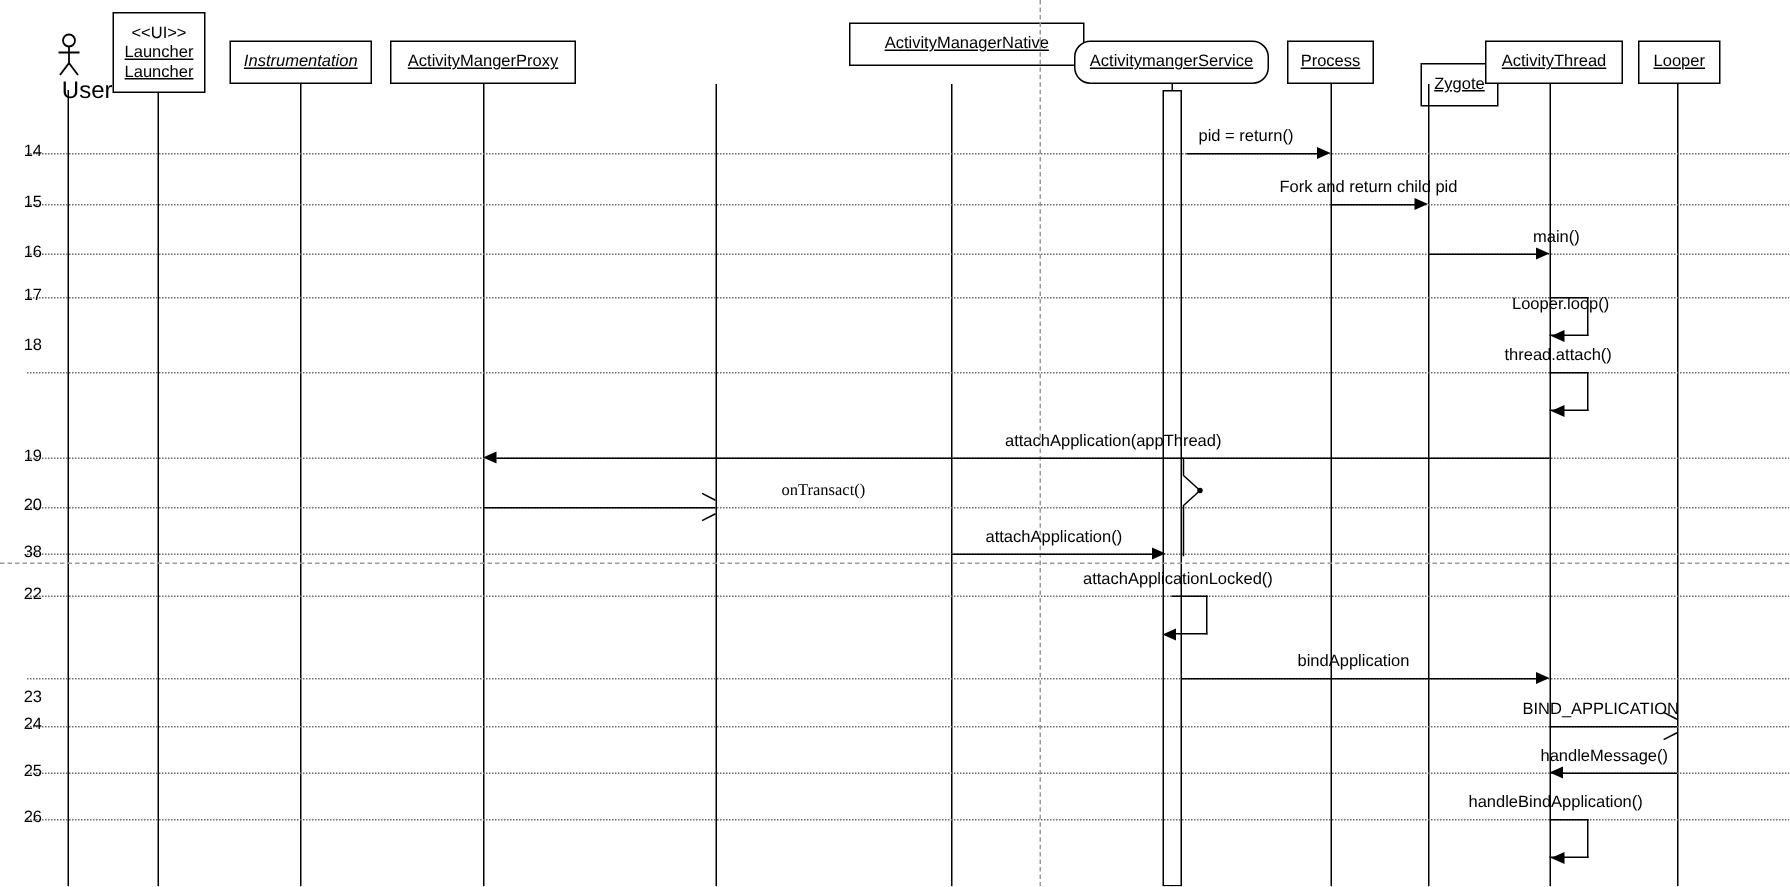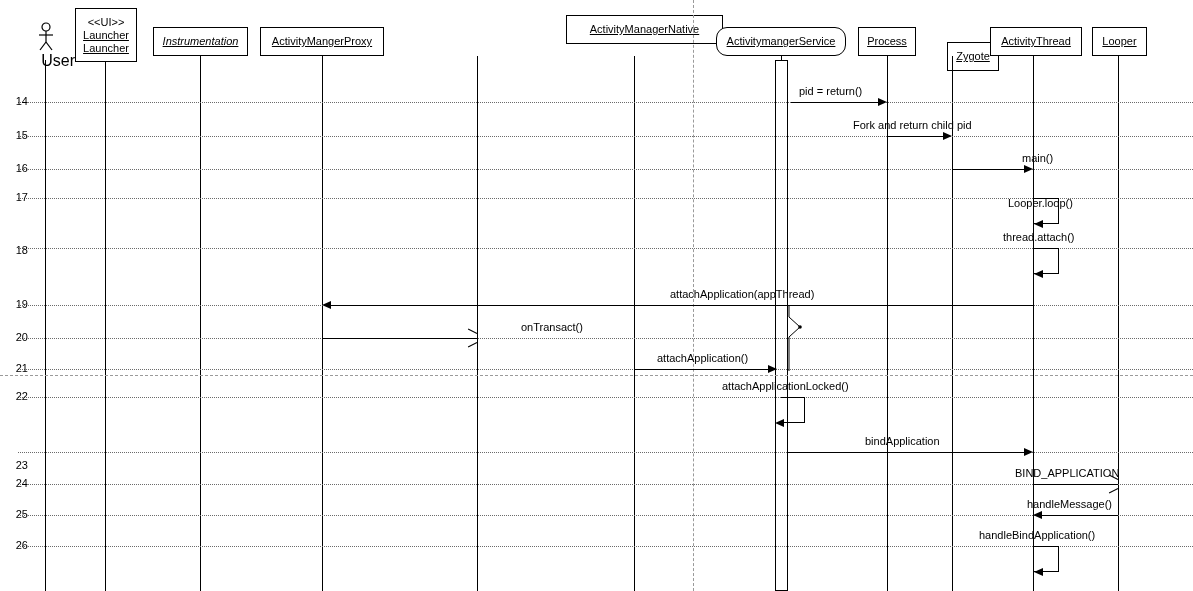--- a/index.html
+++ b/index.html
@@ -131,30 +131,30 @@
   <div class="rowline" style="left:18px;top:136px;width:1175px;"></div>
   <div class="rownum" style="left:6px;top:129px;width:22px;">15</div>
 
   <div class="rowline" style="left:18px;top:169px;width:1175px;"></div>
   <div class="rownum" style="left:6px;top:162px;width:22px;">16</div>
 
   <div class="rowline" style="left:18px;top:198px;width:1175px;"></div>
   <div class="rownum" style="left:6px;top:191px;width:22px;">17</div>
 
   <div class="rowline" style="left:18px;top:248px;width:1175px;"></div>
-  <div class="rownum" style="left:6px;top:244px;width:22px;">18</div>
+  <div class="rownum" style="left:6px;top:224px;width:22px;">18</div>
 
   <div class="rowline" style="left:18px;top:305px;width:1175px;"></div>
   <div class="rownum" style="left:6px;top:298px;width:22px;">19</div>
 
   <div class="rowline" style="left:18px;top:338px;width:1175px;"></div>
   <div class="rownum" style="left:6px;top:331px;width:22px;">20</div>
 
   <div class="rowline" style="left:18px;top:369px;width:1175px;"></div>
-  <div class="rownum" style="left:6px;top:362px;width:22px;">21</div>
+  <div class="rownum" style="left:6px;top:362px;width:22px;">38</div>
 
   <div class="rowline" style="left:18px;top:397px;width:1175px;"></div>
   <div class="rownum" style="left:6px;top:390px;width:22px;">22</div>
 
   <div class="rowline" style="left:18px;top:452px;width:1175px;"></div>
   <div class="rownum" style="left:6px;top:445px;width:22px;margin-top:14px;">23</div>
 
   <div class="rowline" style="left:18px;top:484px;width:1175px;"></div>
   <div class="rownum" style="left:6px;top:477px;width:22px;">24</div>
 
@@ -185,21 +185,21 @@
   <div class="selfcall" style="left:1033px;top:248px;width:26px;height:26px;"></div>
   <div class="ah left" style="left:1034px;top:270px;"></div>
   <div class="msg-label" style="left:1003px;top:231px;">thread.attach()</div>
 
   <div class="msg" style="left:331px;top:305px;width:702px;"></div>
   <div class="ah left" style="left:322px;top:301px;"></div>
   <div class="msg-label" style="left:670px;top:288px;">attachApplication(appThread)</div>
 
   <div class="msg" style="left:322px;top:338px;width:155px;"></div>
   <div class="ah-open right" style="left:468px;top:333px;"></div>
-  <div class="msg-label" style="left:521px;top:321px;">onTransact()</div>
+  <div class="msg-label" style="left:521px;top:321px;font-family:Liberation Serif, serif;">onTransact()</div>
 
   <div class="msg" style="left:634px;top:369px;width:138px;"></div>
   <div class="ah right" style="left:768px;top:365px;"></div>
   <div class="msg-label" style="left:657px;top:352px;">attachApplication()</div>
 
   <svg class="kink" style="left:788px;top:305px;" width="22" height="66">
     <polyline points="1,0 1,12 12,22 1,32 1,66" fill="none" stroke="#000" stroke-width="1"></polyline>
     <circle cx="12" cy="22" r="1.8" fill="#000"></circle>
   </svg>
 

